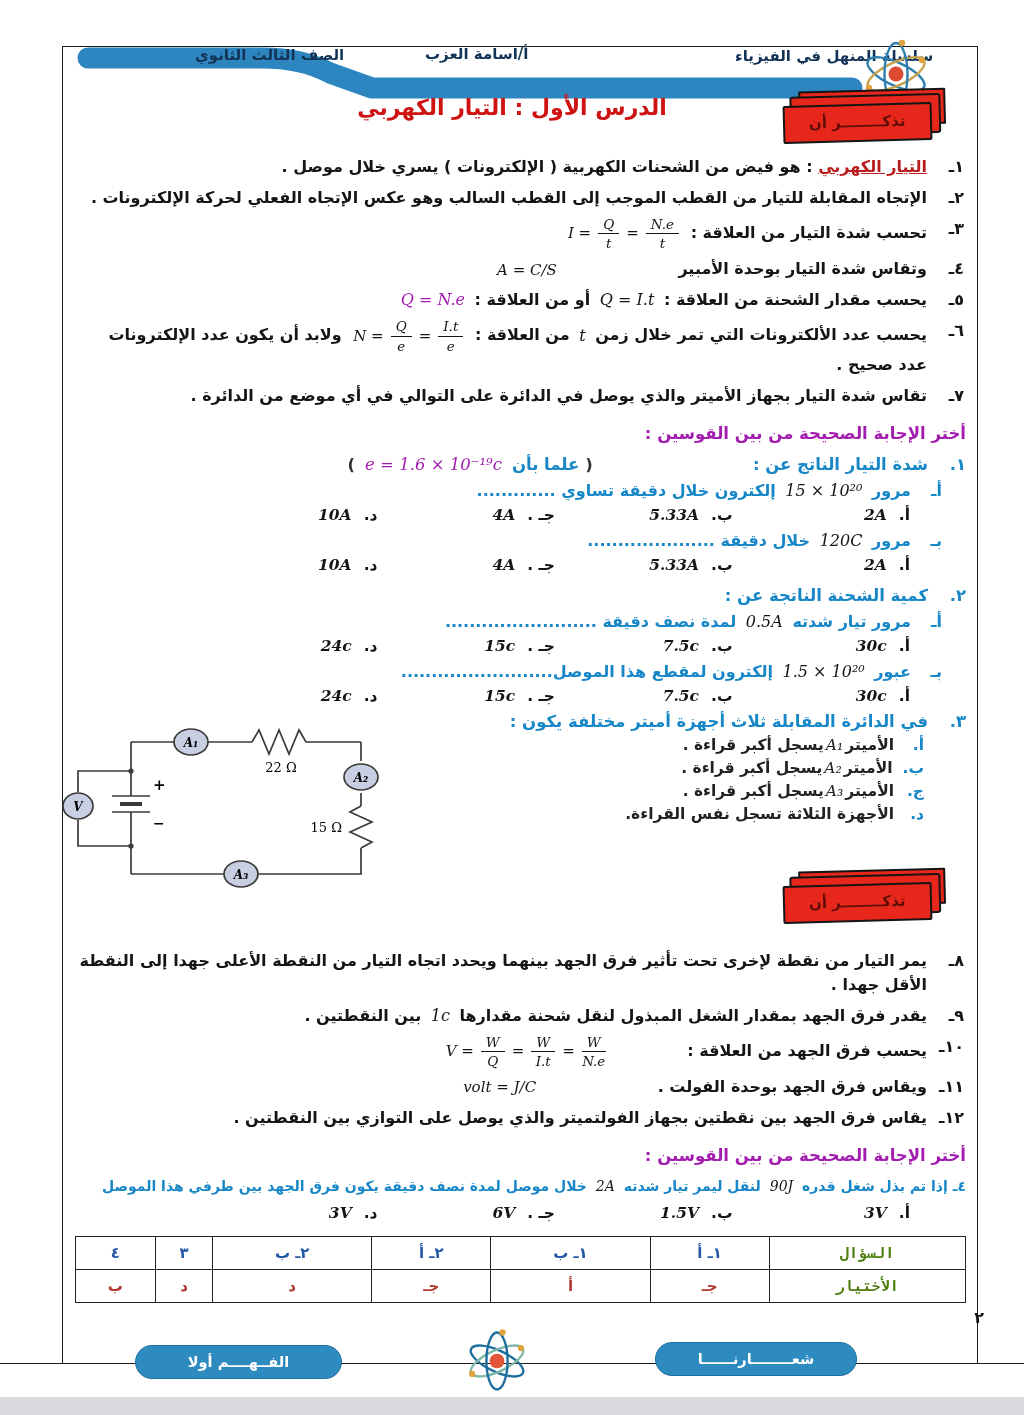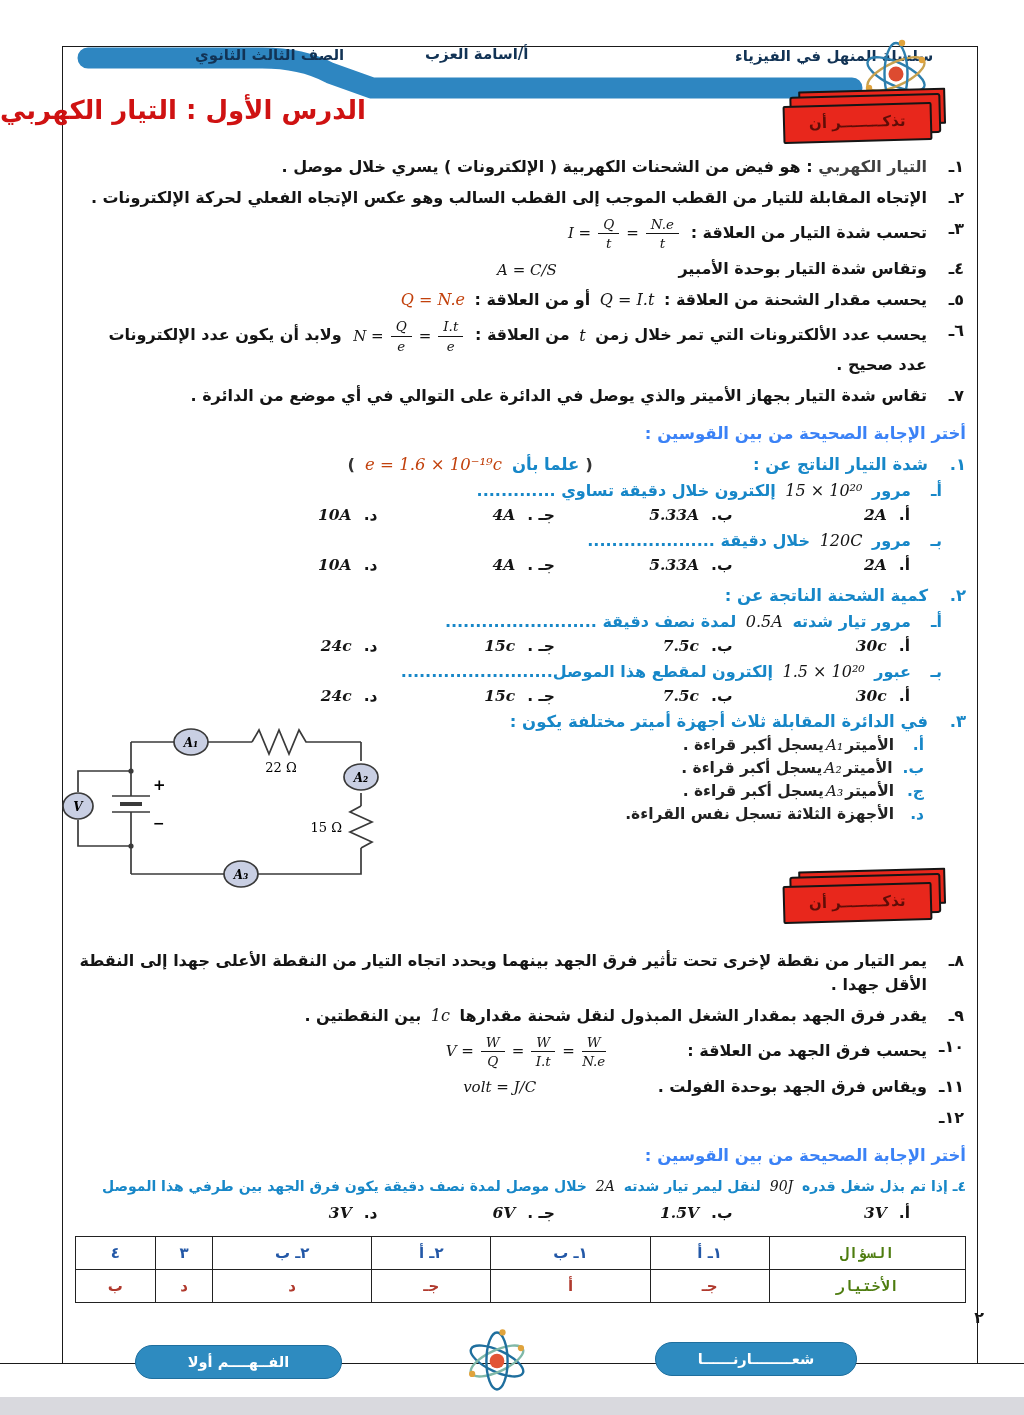--- a/index.html
+++ b/index.html
@@ -8,45 +8,45 @@
   .frame{position:absolute;left:62px;top:46px;width:916px;height:1318px;
          border:1.6px solid #1a1a1a;box-sizing:border-box;overflow:hidden;}
   
   .hdr-label{position:absolute;font-weight:bold;font-size:15px;color:#123355;z-index:4;white-space:nowrap;}
   .hdr-grade{top:46px;left:195px;}
   .hdr-teacher{top:45px;left:425px;}
   .hdr-series{top:47px;left:735px;}
   .swoosh{position:absolute;left:62px;top:38px;z-index:2;}
   .atom-hdr{position:absolute;left:858px;top:36px;z-index:5;}
   
-  .title{position:absolute;left:0;right:0;top:95px;text-align:left;color:#cf1212;
-         font-size:26px;font-weight:bold;z-index:3;}
+  .title{position:absolute;left:0;right:0;top:95px;text-align:center;color:#cf1212;
+         font-size:22px;font-weight:bold;z-index:3;}
   .banner{position:absolute;background:#e8271c;border:2.5px solid #151515;color:#5f0d07;
           font-weight:bold;font-size:15px;padding:7px 24px 9px;border-radius:2px;z-index:6;
           box-shadow:8px -8px 0 -1px #e8271c, 8px -8px 0 1px #151515,
                      15px -15px 0 -3px #e8271c, 15px -15px 0 -1px #151515;
           transform:rotate(-1.5deg);white-space:nowrap;}
   .banner1{right:92px;top:104px;}
   .banner2{right:92px;top:884px;}
   
   .content{position:absolute;left:70px;top:148px;width:900px;z-index:1;}
   .item{display:flex;direction:rtl;gap:9px;margin:7px 6px;font-size:16px;font-weight:bold;line-height:1.5;}
   .inum{min-width:28px;text-align:right;flex:0 0 auto;}
   .itext{display:block;}
-  .lead-blue{color:#404040;}
-  .blue{color:#c2410c;}
+  .lead-blue{color:#b91c1c;text-decoration:underline;}
+  .blue{color:#a21caf;}
   .m{font-family:"DejaVu Serif",serif;font-style:italic;font-weight:normal;padding:0 4px;}
   .mexp{display:inline-flex;align-items:center;gap:7px;font-family:"DejaVu Serif",serif;
         font-style:italic;font-weight:normal;font-size:15px;vertical-align:middle;padding:0 6px;}
   .frac{display:inline-flex;flex-direction:column;align-items:center;line-height:1.05;font-size:13.5px;}
   .fn{border-bottom:1.4px solid #151515;padding:0 5px 2px;}
   .fd{padding-top:2px;}
   .gap110{margin-right:110px;}
   .gap80{margin-right:70px;}
-  .prompt{color:#3b82f6;font-size:16.5px;font-weight:bold;direction:rtl;text-align:right;margin:16px 4px 10px;}
+  .prompt{color:#a21caf;font-size:16.5px;font-weight:bold;direction:rtl;text-align:right;margin:16px 4px 10px;}
   .qhead{display:flex;direction:rtl;gap:10px;color:#1787c8;font-weight:bold;font-size:16.5px;margin:12px 4px 4px;align-items:baseline;}
   .qnote{margin-right:150px;display:inline-flex;gap:6px;align-items:baseline;}
   .paren{color:#333;}
   .subq{display:flex;direction:rtl;gap:9px;margin:7px 28px 4px;color:#1787c8;font-weight:bold;font-size:16px;align-items:baseline;}
   .subq .m{color:#151515;}
   .smark{min-width:22px;}
   .opts{display:grid;grid-template-columns:repeat(4,1fr);direction:rtl;margin:5px 60px 7px 130px;
         font-size:15.5px;font-weight:bold;}
   .opt{display:flex;direction:rtl;gap:12px;align-items:baseline;}
   .ov{font-family:"DejaVu Serif",serif;font-style:italic;font-weight:bold;}
@@ -379,20 +379,21 @@
       </span>
     </div>
     <div class="item">
       <span class="inum">١١ـ</span>
       <span class="itext"><span>ويقاس فرق الجهد بوحدة الفولت .</span>
         <span class="mexp gap110" dir="ltr">volt = J/C</span>
       </span>
     </div>
     <div class="item">
       <span class="inum">١٢ـ</span>
+      <span class="itext">يقاس فرق الجهد بين نقطتين بجهاز الفولتميتر والذي يوصل على التوازي بين النقطتين .</span>
     </div>
 
     <div class="prompt">أختر الإجابة الصحيحة من بين القوسين :</div>
 
     <div class="q4line">
       <span class="inum" style="color:#1787c8;">٤ـ</span>
       <span>إذا تم بذل شغل قدره</span>
       <span class="m" dir="ltr">90J</span>
       <span>لنقل ليمر تيار شدته</span>
       <span class="m" dir="ltr">2A</span>

